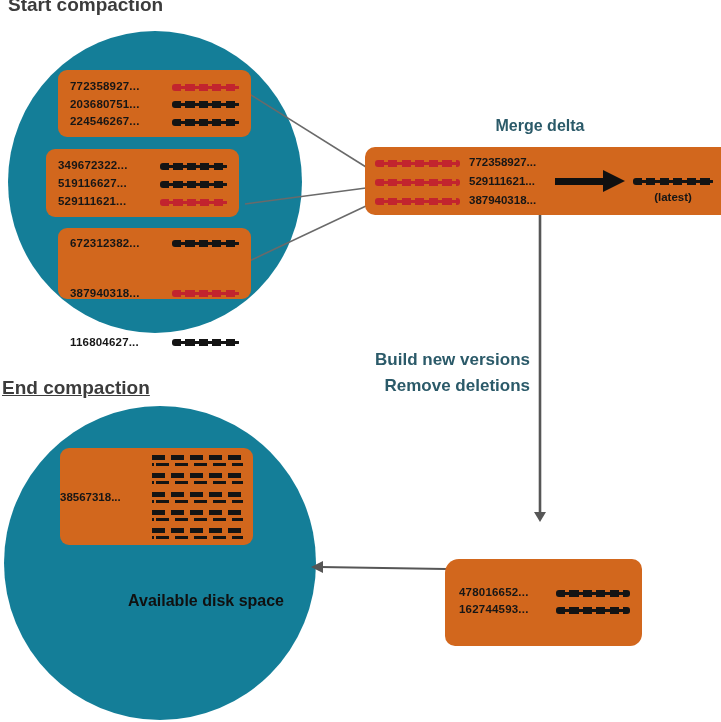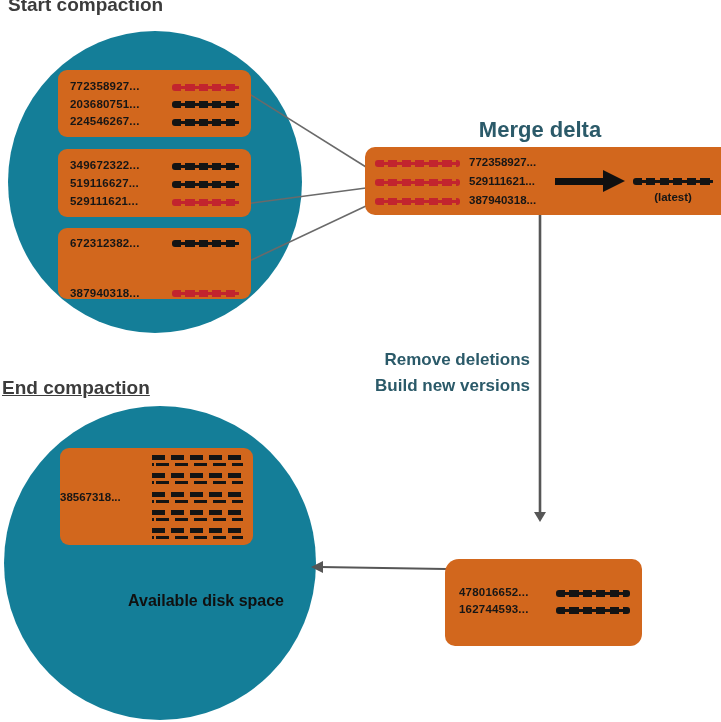--- a/index.html
+++ b/index.html
@@ -28,21 +28,21 @@
     background-image:
       repeating-linear-gradient(90deg, currentColor 0 9px, transparent 9px 13.5px),
       linear-gradient(currentColor, currentColor);
     background-size:100% 100%,100% 3px;
     background-position:0 0,0 2px;
     background-repeat:repeat,no-repeat;
   }
   .dash.red{color:#c2242e;}
   
   .big-title{position:absolute;font-size:19px;font-weight:bold;color:#3c3c3c;z-index:4;white-space:nowrap;}
-  .teal-title{position:absolute;font-size:22px;font-weight:bold;color:#2b5a69;z-index:4;text-align:center;}
+  .teal-title{position:absolute;font-size:16px;font-weight:bold;color:#2b5a69;z-index:4;text-align:center;}
   .transfer-label{
     position:absolute;left:290px;top:347px;width:240px;text-align:right;
     font-size:17px;font-weight:bold;color:#2b5a69;line-height:26px;z-index:4;
   }
   
   .merge-box{
     position:absolute;left:365px;top:147px;width:360px;height:68px;
     background:#d2671d;border-radius:10px 0 0 10px;z-index:3;
   }
   .merge-box .mdash{position:absolute;left:10px;width:85px;height:7px;}
@@ -115,21 +115,21 @@
     <div class="prow">
       <span class="hash">203680751...</span>
       <span class="dash"></span>
     </div>
     <div class="prow">
       <span class="hash">224546267...</span>
       <span class="dash"></span>
     </div>
   </div>
 
-  <div class="pack" style="left:58px;top:149px;width:193px;height:68px;">
+  <div class="pack" style="left:46px;top:149px;width:193px;height:68px;">
     <div class="prow">
       <span class="hash">349672322...</span>
       <span class="dash"></span>
     </div>
     <div class="prow">
       <span class="hash">519116627...</span>
       <span class="dash"></span>
     </div>
     <div class="prow">
       <span class="hash">529111621...</span>
@@ -138,41 +138,45 @@
   </div>
 
   <div class="pack" style="left:58px;top:228px;width:193px;height:71px;gap:36px;">
     <div class="prow">
       <span class="hash">672312382...</span>
       <span class="dash"></span>
     </div>
     <div class="prow">
       <span class="hash">387940318...</span>
       <span class="dash red"></span>
+    </div>
+    <div class="prow">
+      <span class="hash">116804627...</span>
+      <span class="dash"></span>
     </div>
   </div>
 
   <div class="teal-title" style="left:430px;top:117px;width:220px;">Merge delta</div>
 
   <div class="merge-box">
     <span class="dash red mdash" style="top:13px;"></span>
     <span class="dash red mdash" style="top:32px;"></span>
     <span class="dash red mdash" style="top:51px;"></span>
     <span class="mhash" style="top:10px;">772358927...</span>
     <span class="mhash" style="top:29px;">529111621...</span>
     <span class="mhash" style="top:48px;">387940318...</span>
     <span class="arrow-shaft"></span>
     <span class="arrow-head"></span>
     <span class="dash latest-dash"></span>
     <span class="latest-label">(latest)</span>
   </div>
 
   <div class="transfer-label">
+    <div>Build new versions</div>
     <div>Remove deletions</div>
-    <div>Build new versions</div>
   </div>
 
   <div class="result-box">
     <div class="prow">
       <span class="hash">478016652...</span>
       <span class="dash"></span>
     </div>
     <div class="prow">
       <span class="hash">162744593...</span>
       <span class="dash"></span>

